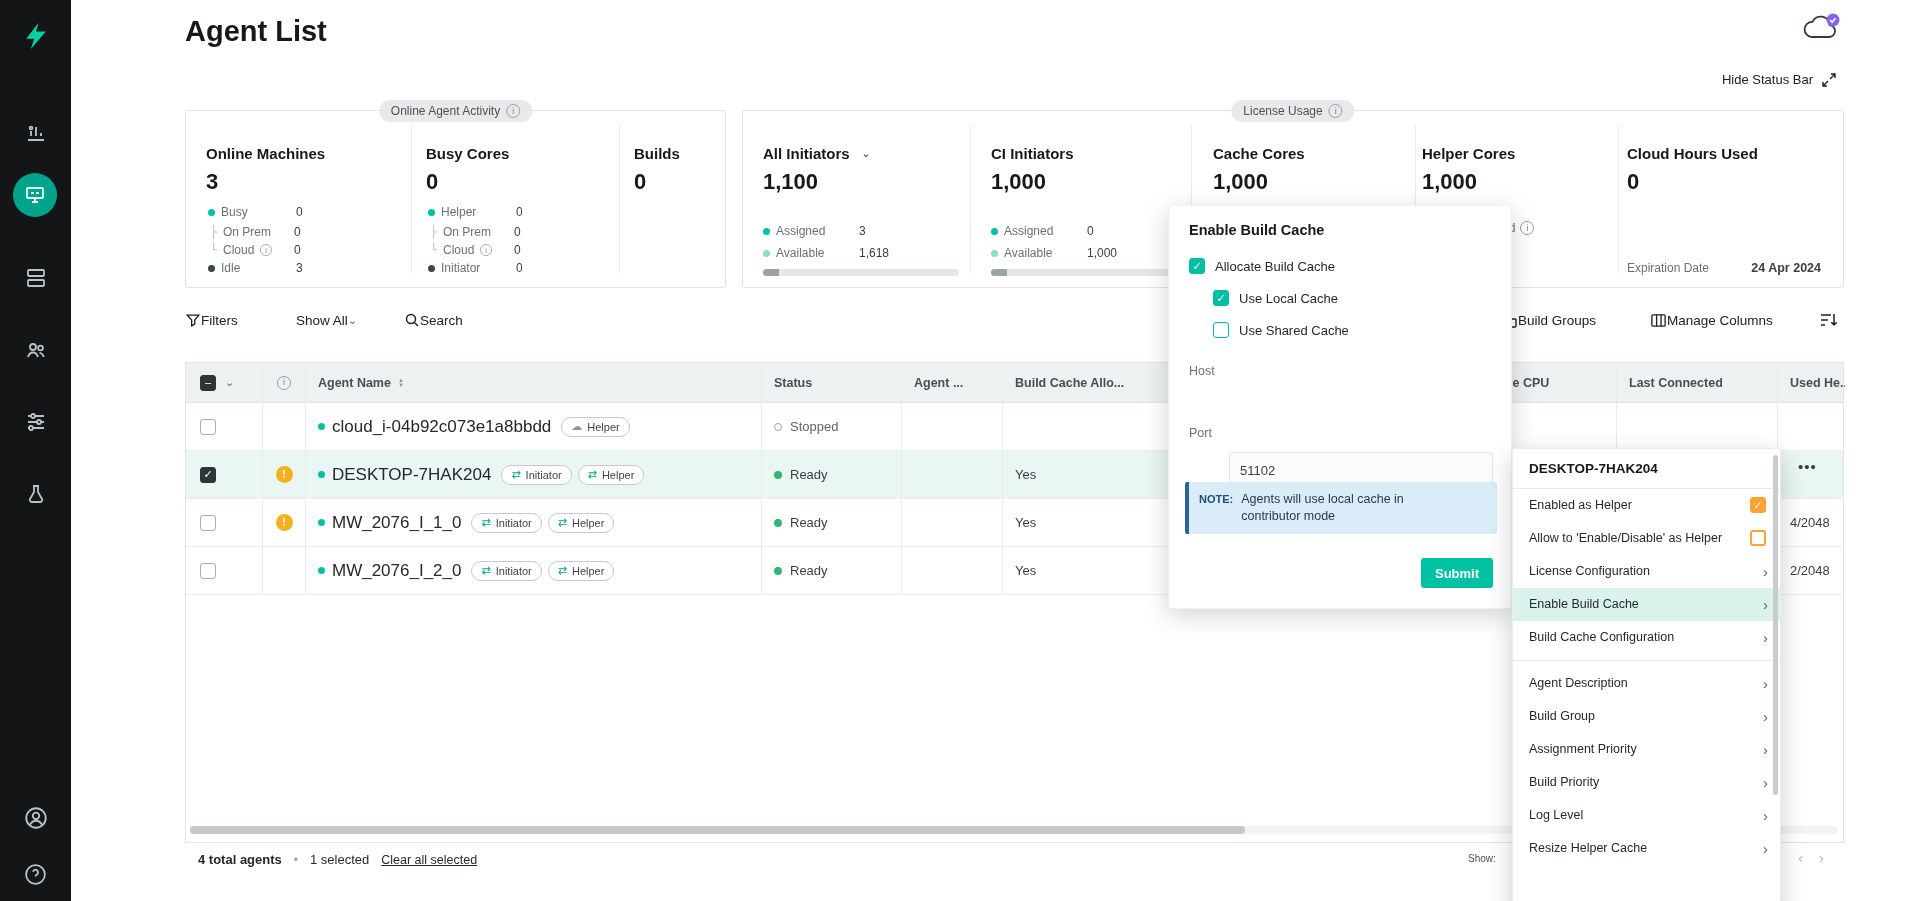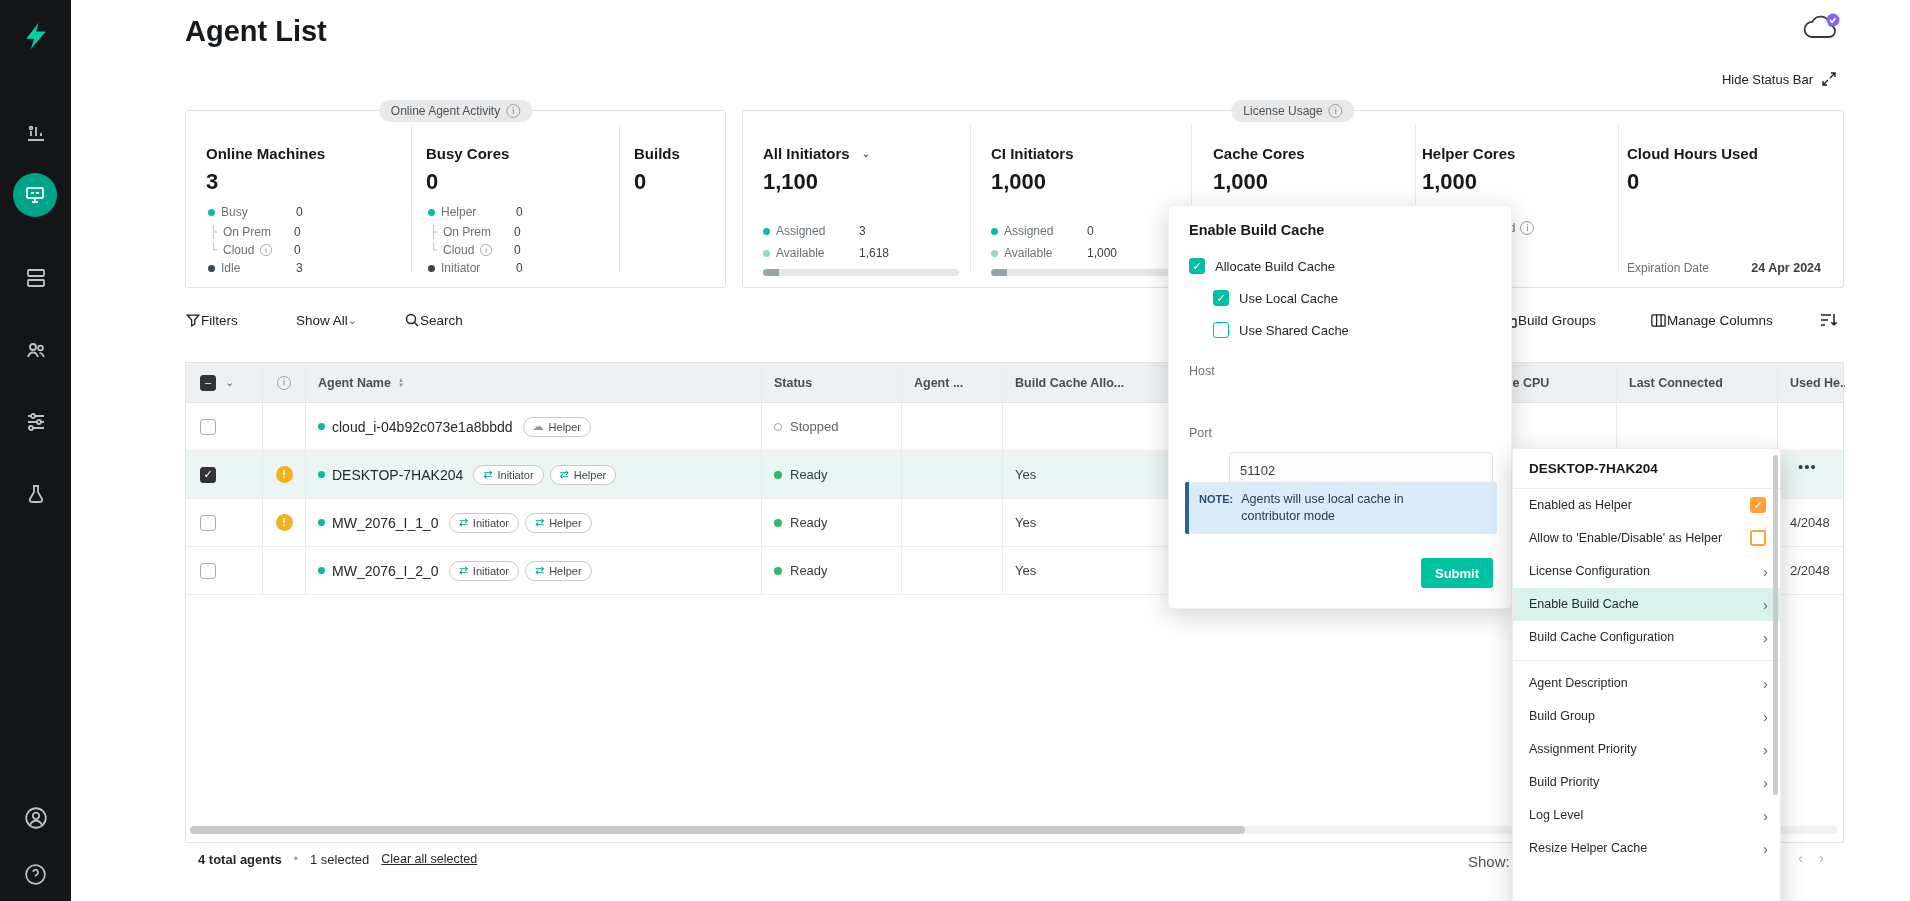--- a/index.html
+++ b/index.html
@@ -1,20 +1,20 @@
 <!DOCTYPE html>
 <html><head>
 <meta charset="utf-8">
 <style>
   *{box-sizing:border-box;margin:0;padding:0}
   body{margin:0;background:#fff}
   .app{position:relative;width:1910px;height:901px;background:#fff;overflow:hidden;
        font-family:"Liberation Sans",sans-serif;color:#24292e}
   .abs{position:absolute}
-  .flex{display:flex;align-items:flex-start}
+  .flex{display:flex;align-items:center}
   
   .sidebar{position:absolute;left:0;top:0;width:71px;height:901px;background:#131517;z-index:5}
   .side-icon{width:71px;height:44px;display:flex;align-items:center;justify-content:center;color:#b9c3c7;cursor:pointer}
   .side-active-circle{width:44px;height:44px;border-radius:50%;background:#00a38b;display:flex;align-items:center;justify-content:center;color:#eafff9}
   
   .card{position:absolute;top:110px;height:178px;background:#fff;border:1px solid #e1e4e5;border-radius:3px}
   .card-tab{position:absolute;top:-11px;left:50%;transform:translateX(-50%);background:#e7e9ea;border-radius:11px;
             height:22px;padding:0 12px;font-size:12px;color:#4c5257;display:flex;align-items:center;gap:6px;white-space:nowrap}
   .vdiv{position:absolute;top:14px;bottom:14px;width:1px;background:#e8eaeb}
   .stat-label{position:absolute;top:34px;font-size:15px;font-weight:700;color:#16191c;white-space:nowrap;display:flex;align-items:center;gap:6px}
@@ -42,21 +42,21 @@
   .cb{width:16px;height:16px;border:1.5px solid #a6adb2;border-radius:3px;background:#fff;display:flex;align-items:center;justify-content:center;
       font-size:11px;color:#fff;flex:none;cursor:pointer;line-height:1}
   .cb.dark{background:#2f3437;border-color:#2f3437}
   .cb.teal{background:#00bfa5;border-color:#00bfa5}
   .cb.teal-outline{border-color:#00bfa5}
   .cb.orange{background:#ffa133;border-color:#ffa133}
   .cb.orange-outline{border:2px solid #ffa133}
   .warn{width:17px;height:17px;border-radius:50%;background:#f5b01d;color:#fff;font-weight:700;font-size:11px;
         display:flex;align-items:center;justify-content:center;flex:none;line-height:1}
   .name-dot{width:7px;height:7px;border-radius:50%;background:#00bfa5;margin-right:7px;flex:none}
-  .agent-name{font-size:14px;color:#24292e;margin-right:10px}
+  .agent-name{font-size:17px;color:#24292e;margin-right:10px}
   .badge{height:20px;border:1px solid #c6cacb;border-radius:10px;padding:0 9px;display:inline-flex;align-items:center;gap:5px;
          font-size:11px;color:#40464b;margin-right:6px;background:#fff;flex:none}
   .badge .bic{font-size:11px;color:#00a38b;line-height:1;font-family:"DejaVu Sans",sans-serif}
   .badge .bic.gray{color:#8f979c}
   .st-dot{width:8px;height:8px;border-radius:50%;margin-right:8px;flex:none}
   .st-ready{background:#2bb873}
   .st-stopped{background:#fff;border:1.5px solid #9aa3a8}
   .sortstack{display:inline-flex;flex-direction:column;margin-left:7px;line-height:5px}
   .sortstack span{font-size:6px;color:#8a9196}
   .cellval{font-size:13px;color:#3c4043}
@@ -561,21 +561,21 @@
       <div class="hthumb"></div>
     </div>
   <div class="footline"></div>
 
   <div class="abs flex" style="left:198px;top:852px;gap:12px">
     <span style="font-size:13px;font-weight:600;color:#24292e">4 total agents</span>
     <span style="font-size:12px;color:#9aa0a4">•</span>
     <span style="font-size:13px;color:#24292e">1 selected</span>
     <span class="link" style="font-size:12.5px;color:#24292e">Clear all selected</span>
   </div>
-  <div class="abs" style="left:1468px;top:853px;font-size:15px;color:#4c5257">Show:</div>
+  <div class="abs" style="left:1468px;top:853px;font-size:10px;color:#4c5257">Show:</div>
   <div class="abs flex" style="left:1798px;top:849px;gap:16px;font-size:15px;color:#aeb4b8">
     <span>‹</span>
     <span>›</span>
   </div>
 
   <div class="dialog">
     <div class="abs" style="left:20px;top:16px;font-size:14.5px;font-weight:700;color:#16191c">Enable Build Cache</div>
 
     <div class="dlg-cb-row" style="left:20px;top:52px">
       <span class="cb teal">

